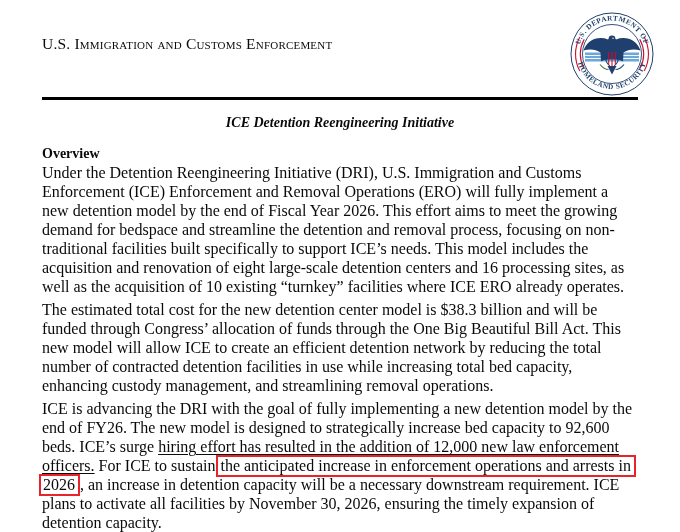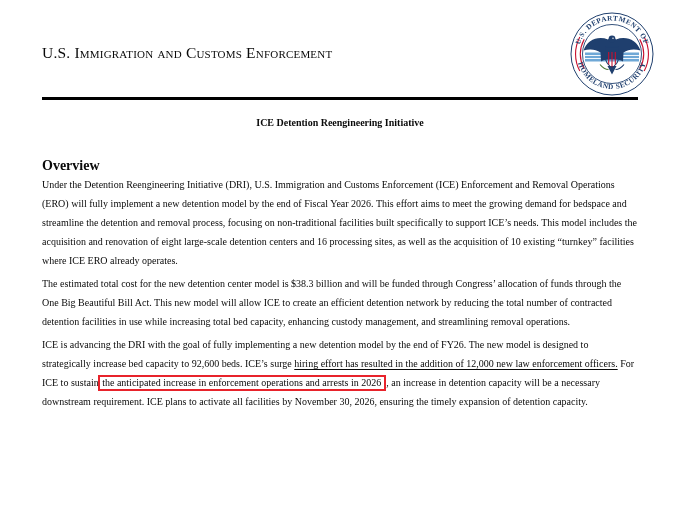--- a/index.html
+++ b/index.html
@@ -6,37 +6,37 @@
   html, body { margin: 0; padding: 0; }
   body {
     width: 680px; height: 532px; overflow: hidden;
     background: #ffffff; color: #0a0a0a;
     font-family: "Liberation Serif", "DejaVu Serif", serif;
   }
   .page { padding: 0 42px; }
 
   .doc-header { position: relative; height: 97px; }
   .agency-name {
-    position: absolute; left: 0; top: 44px;
+    position: absolute; left: 0; top: 35px;
     font-size: 15.5px; font-variant: small-caps; letter-spacing: 0.2px;
     white-space: nowrap;
   }
   .seal { position: absolute; top: 12px; right: -16px; width: 84px; height: 84px; }
 
   .rule { border-top: 3px solid #000; height: 0; }
 
   .doc-title {
-    font-size: 10px; font-weight: 700; text-align: center;
-    margin: 13px 0 4px; line-height: 19px;
+    font-size: 14px; font-weight: 700; text-align: center;
+    margin: 13px 0 4px; line-height: 19px; font-style: italic;
   }
   .section-heading {
     font-size: 14px; font-weight: 700; line-height: 19px; margin: 6px 0 0;
   }
-  .section-heading.first { margin-top: 24px; }
-  .body-para { font-size: 10px; line-height: 19px; margin: 0 0 4px; font-family: Liberation Serif, serif; }
+  .section-heading.first { margin-top: 12px; }
+  .body-para { font-size: 16px; line-height: 19px; margin: 0 0 4px; font-family: Liberation Serif, serif; }
 
   .underlined {
     text-decoration: underline;
     text-decoration-thickness: 1px;
     text-underline-offset: 2px;
   }
   .highlight-box {
     border: 2px solid var(--hl, #e8232b);
     padding: 0 3px 1px 2px; margin-left: -3px;
     box-decoration-break: clone; -webkit-box-decoration-break: clone;

